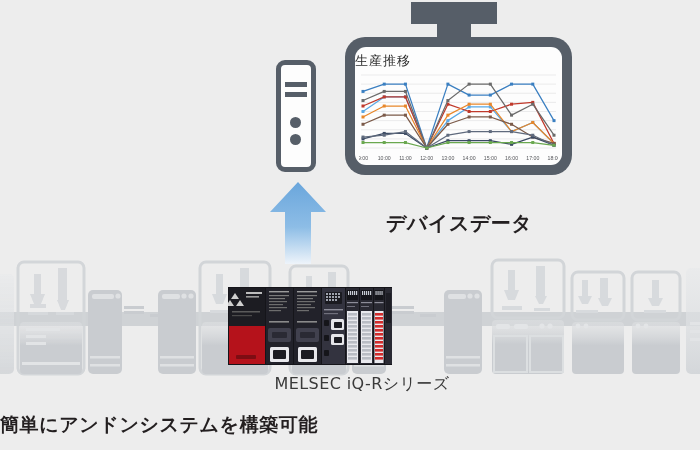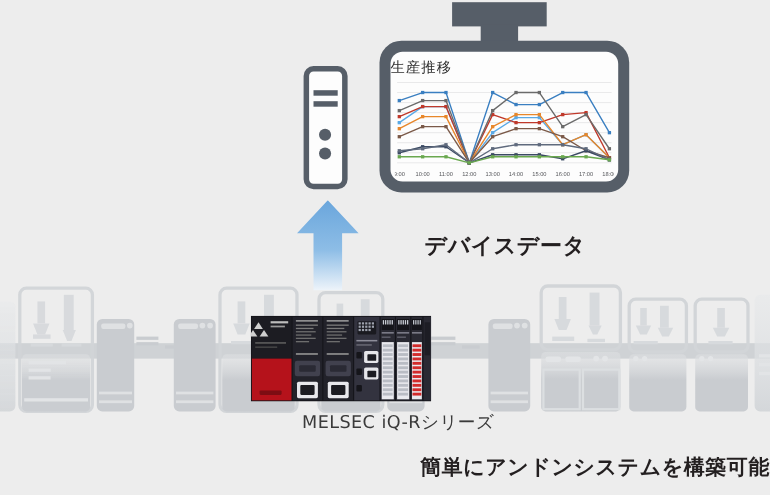--- a/index.html
+++ b/index.html
@@ -46,21 +46,21 @@
     font-size:20px;font-weight:bold;color:#231f20;letter-spacing:0.5px;
     font-family:"DejaVu Sans","Liberation Sans",sans-serif;
     margin-left:43px;
   }
   #series-label{
     position:absolute;left:12px;top:374px;width:700px;text-align:center;
     font-size:16px;color:#3a3a3a;letter-spacing:0.4px;
     font-family:"DejaVu Sans","Liberation Sans",sans-serif;
   }
   #headline{
-    position:absolute;left:0;top:412px;width:700px;text-align:right;
+    position:absolute;left:0;top:412px;width:700px;text-align:left;
     font-size:19px;font-weight:bold;color:#231f20;letter-spacing:0.6px;
     font-family:"DejaVu Sans","Liberation Sans",sans-serif;
   }
 
   
   #plc{position:absolute;left:228px;top:287px;width:164px;height:78px;}
 </style>
 </head>
 <body>
 

